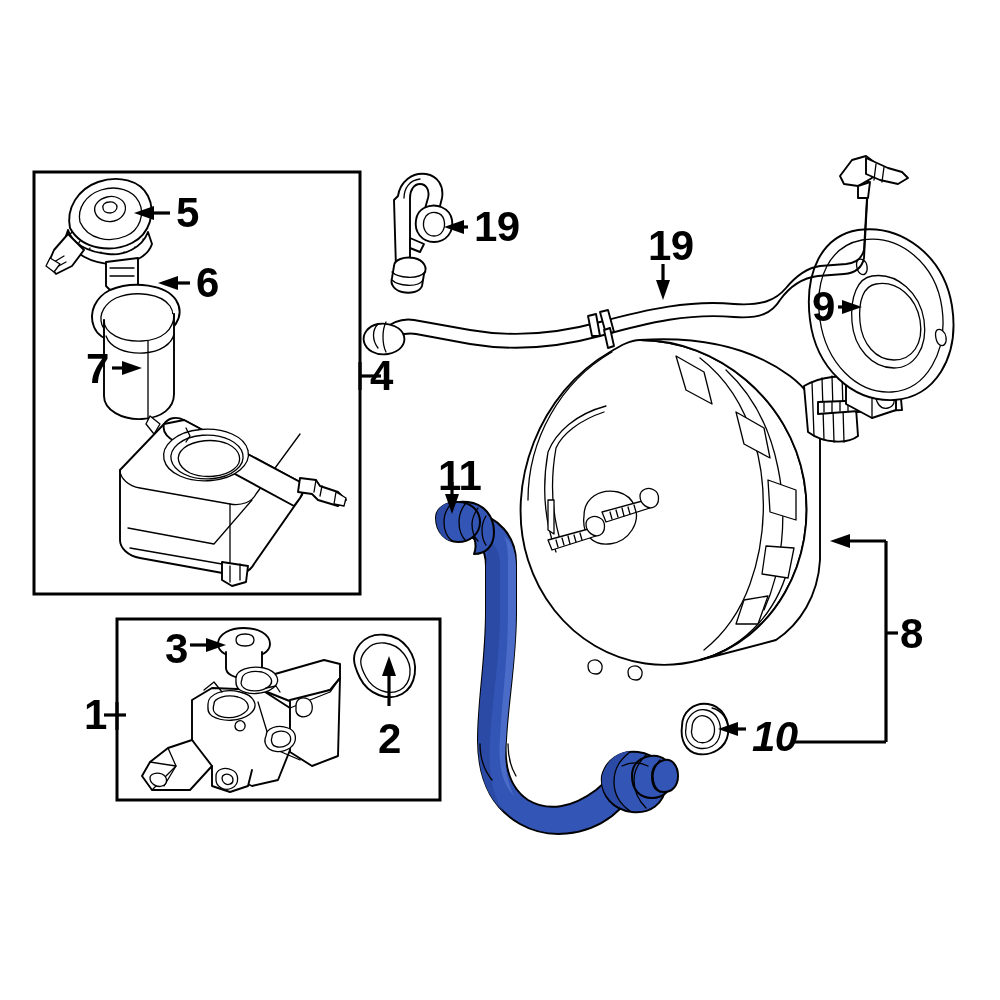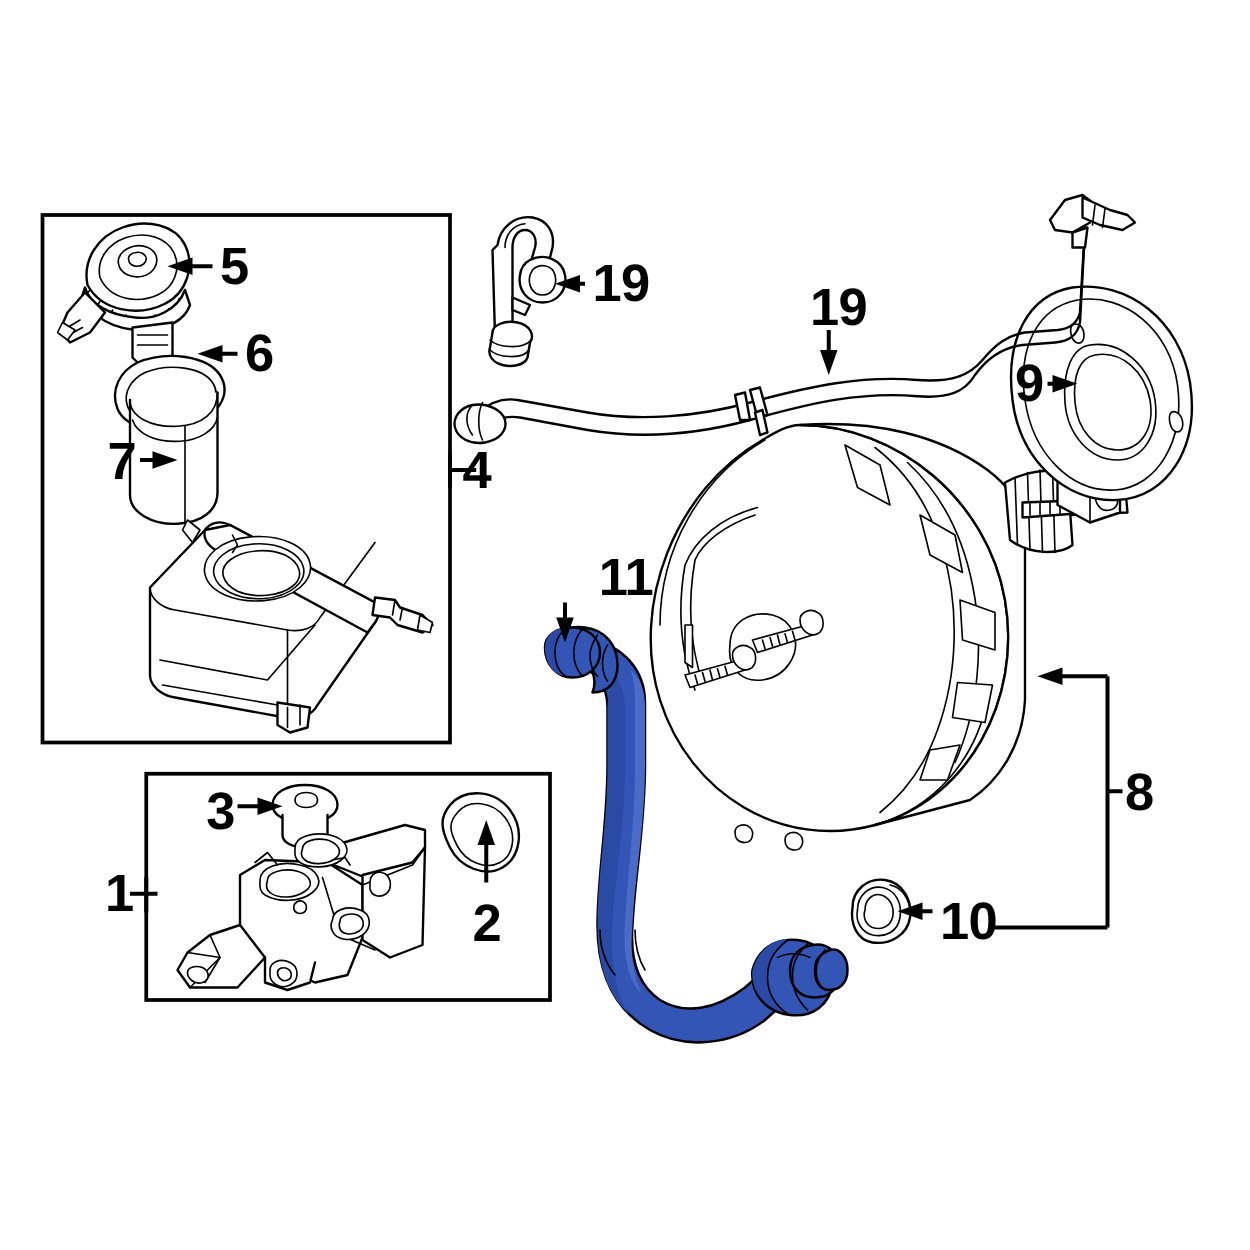--- a/index.html
+++ b/index.html
@@ -362,18 +362,18 @@
 
   <div class="callout" style="left:84px; top:694px;">1</div>
   <div class="callout" style="left:378px; top:718px;">2</div>
   <div class="callout" style="left:165px; top:628px;">3</div>
   <div class="callout" style="left:370px; top:355px;">4</div>
   <div class="callout" style="left:176px; top:192px;">5</div>
   <div class="callout" style="left:196px; top:262px;">6</div>
   <div class="callout" style="left:86px;  top:348px;">7</div>
   <div class="callout" style="left:900px; top:613px;">8</div>
   <div class="callout" style="left:812px; top:286px;">9</div>
-  <div class="callout" style="left:752px; top:716px;">10</div>
-  <div class="callout" style="left:438px; top:441px;margin-left:41px;">11</div>
+  <div class="callout" style="left:752px; top:716px;font-style:italic;">10</div>
+  <div class="callout" style="left:438px; top:455px;">11</div>
   <div class="callout" style="left:648px; top:225px;">19</div>
   <div class="callout" style="left:474px; top:206px;">19</div>
 
 </div>
 
 </body></html>

